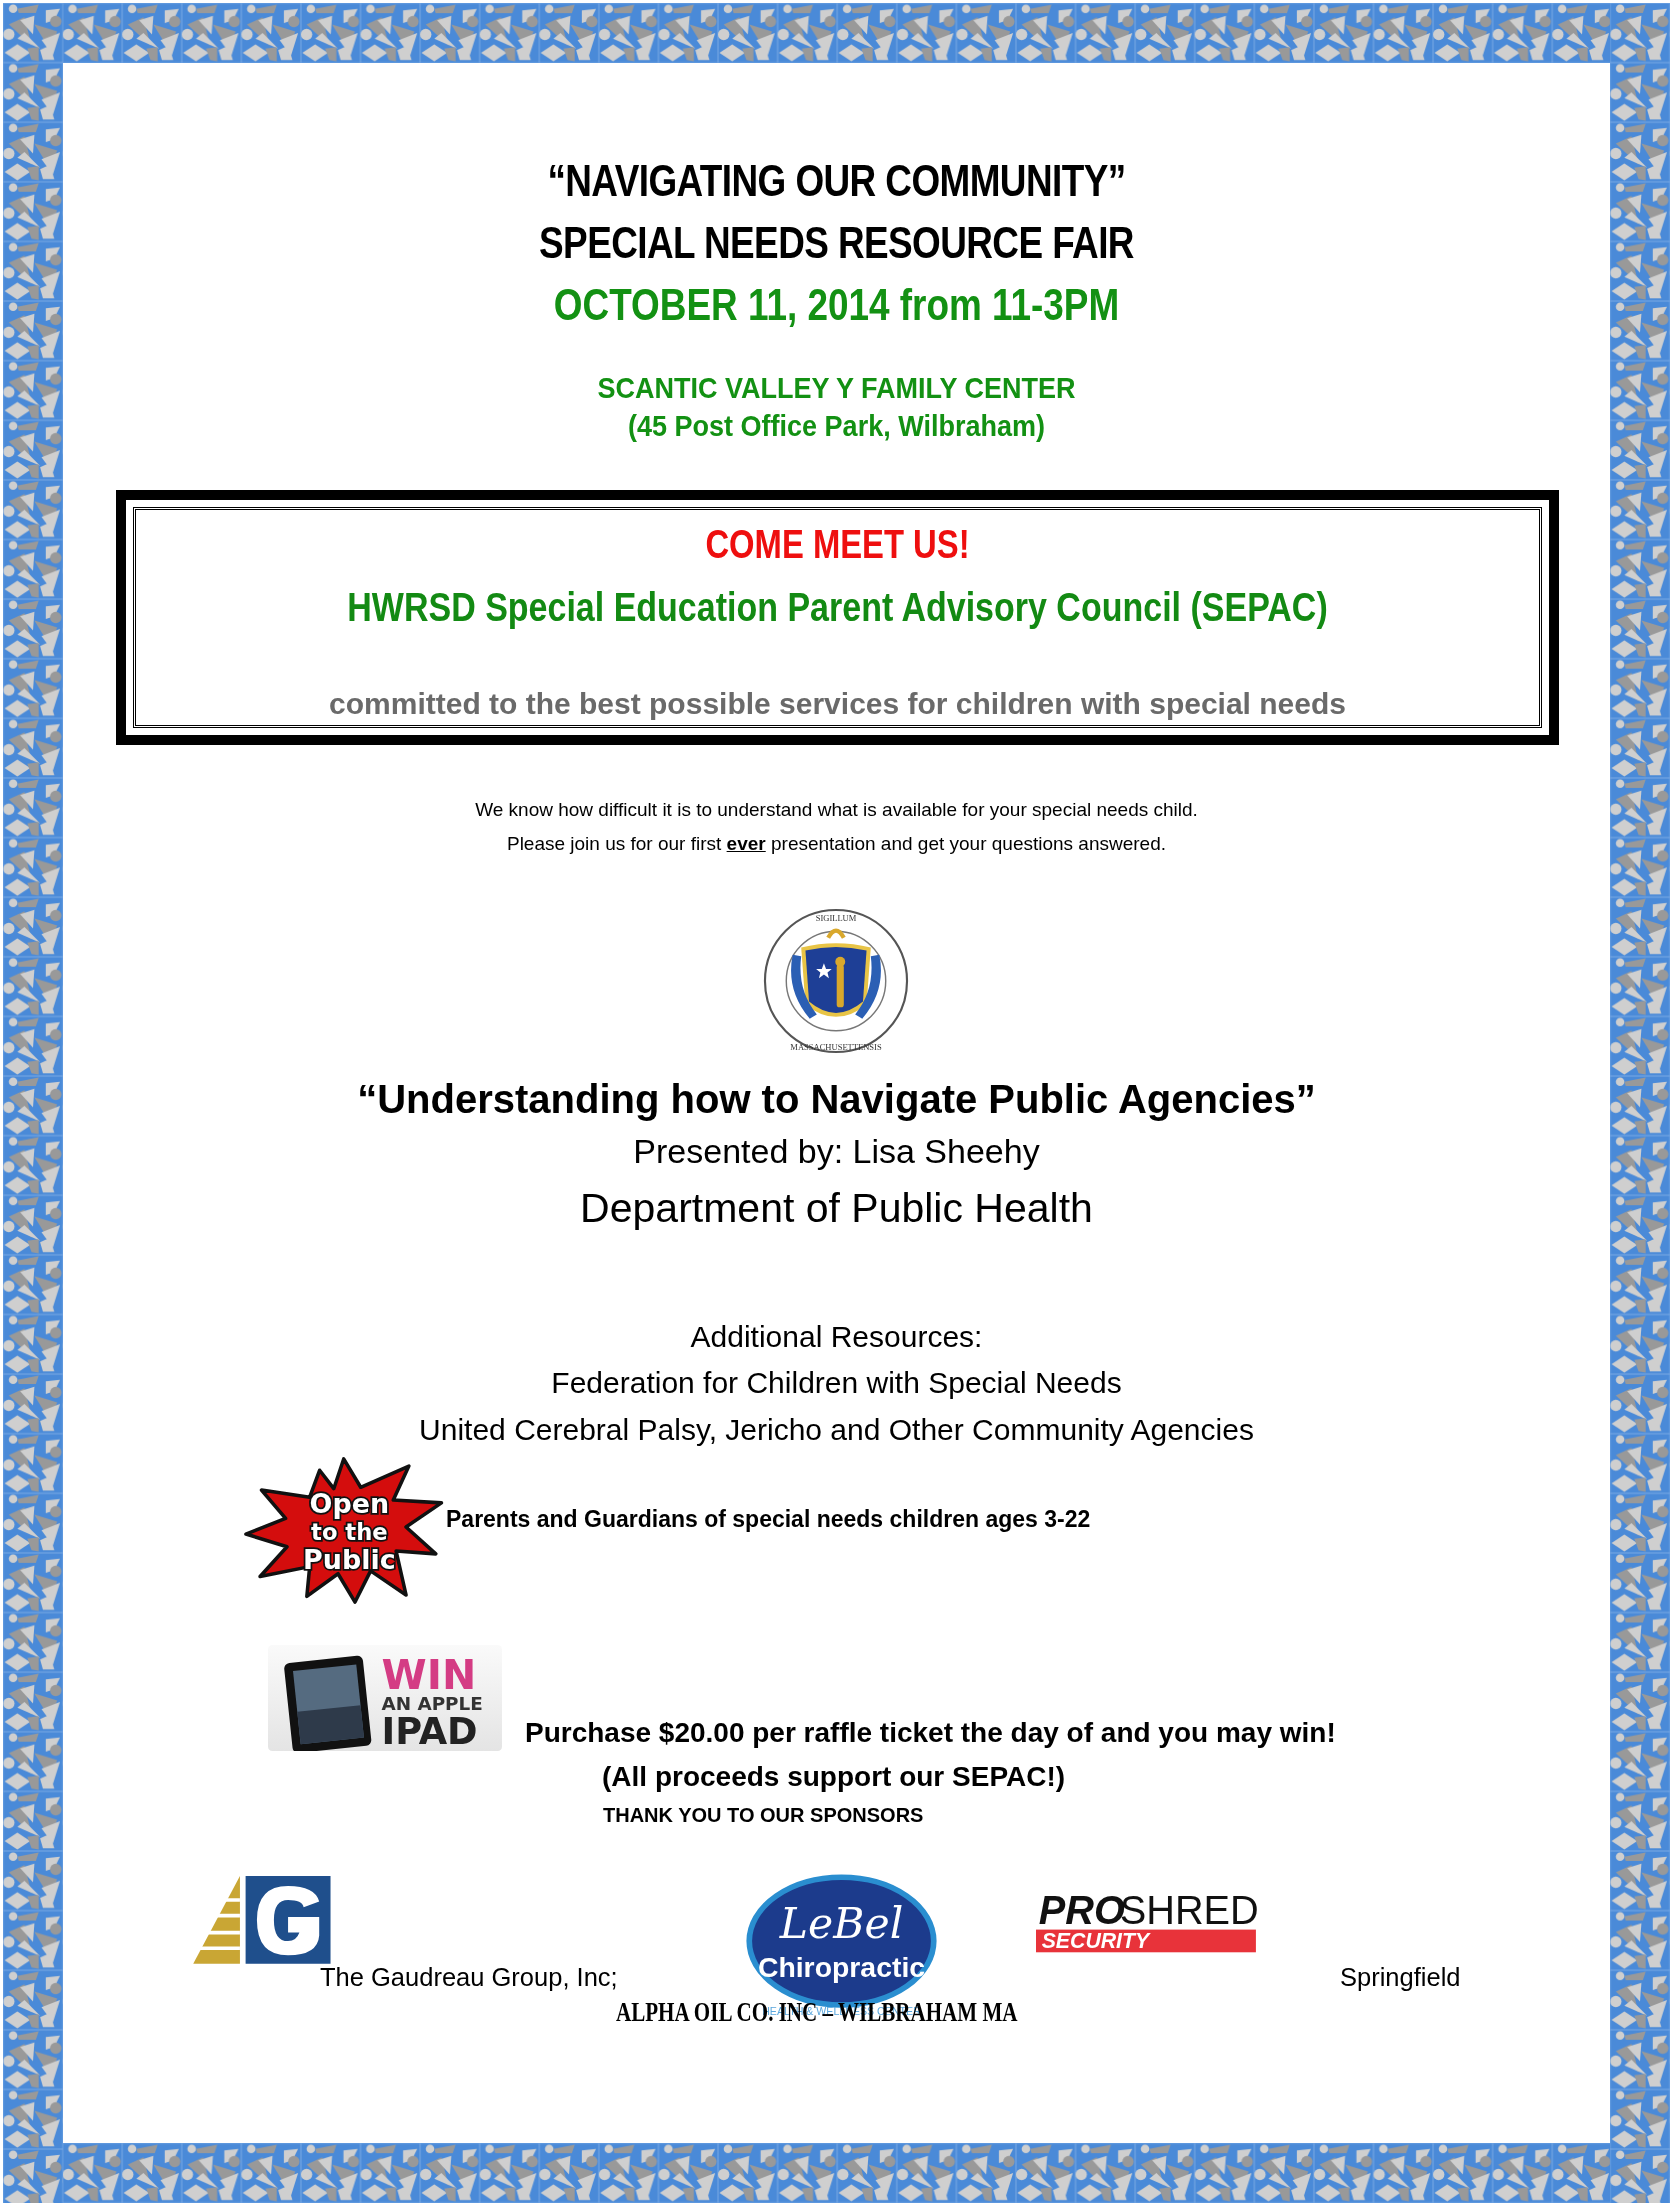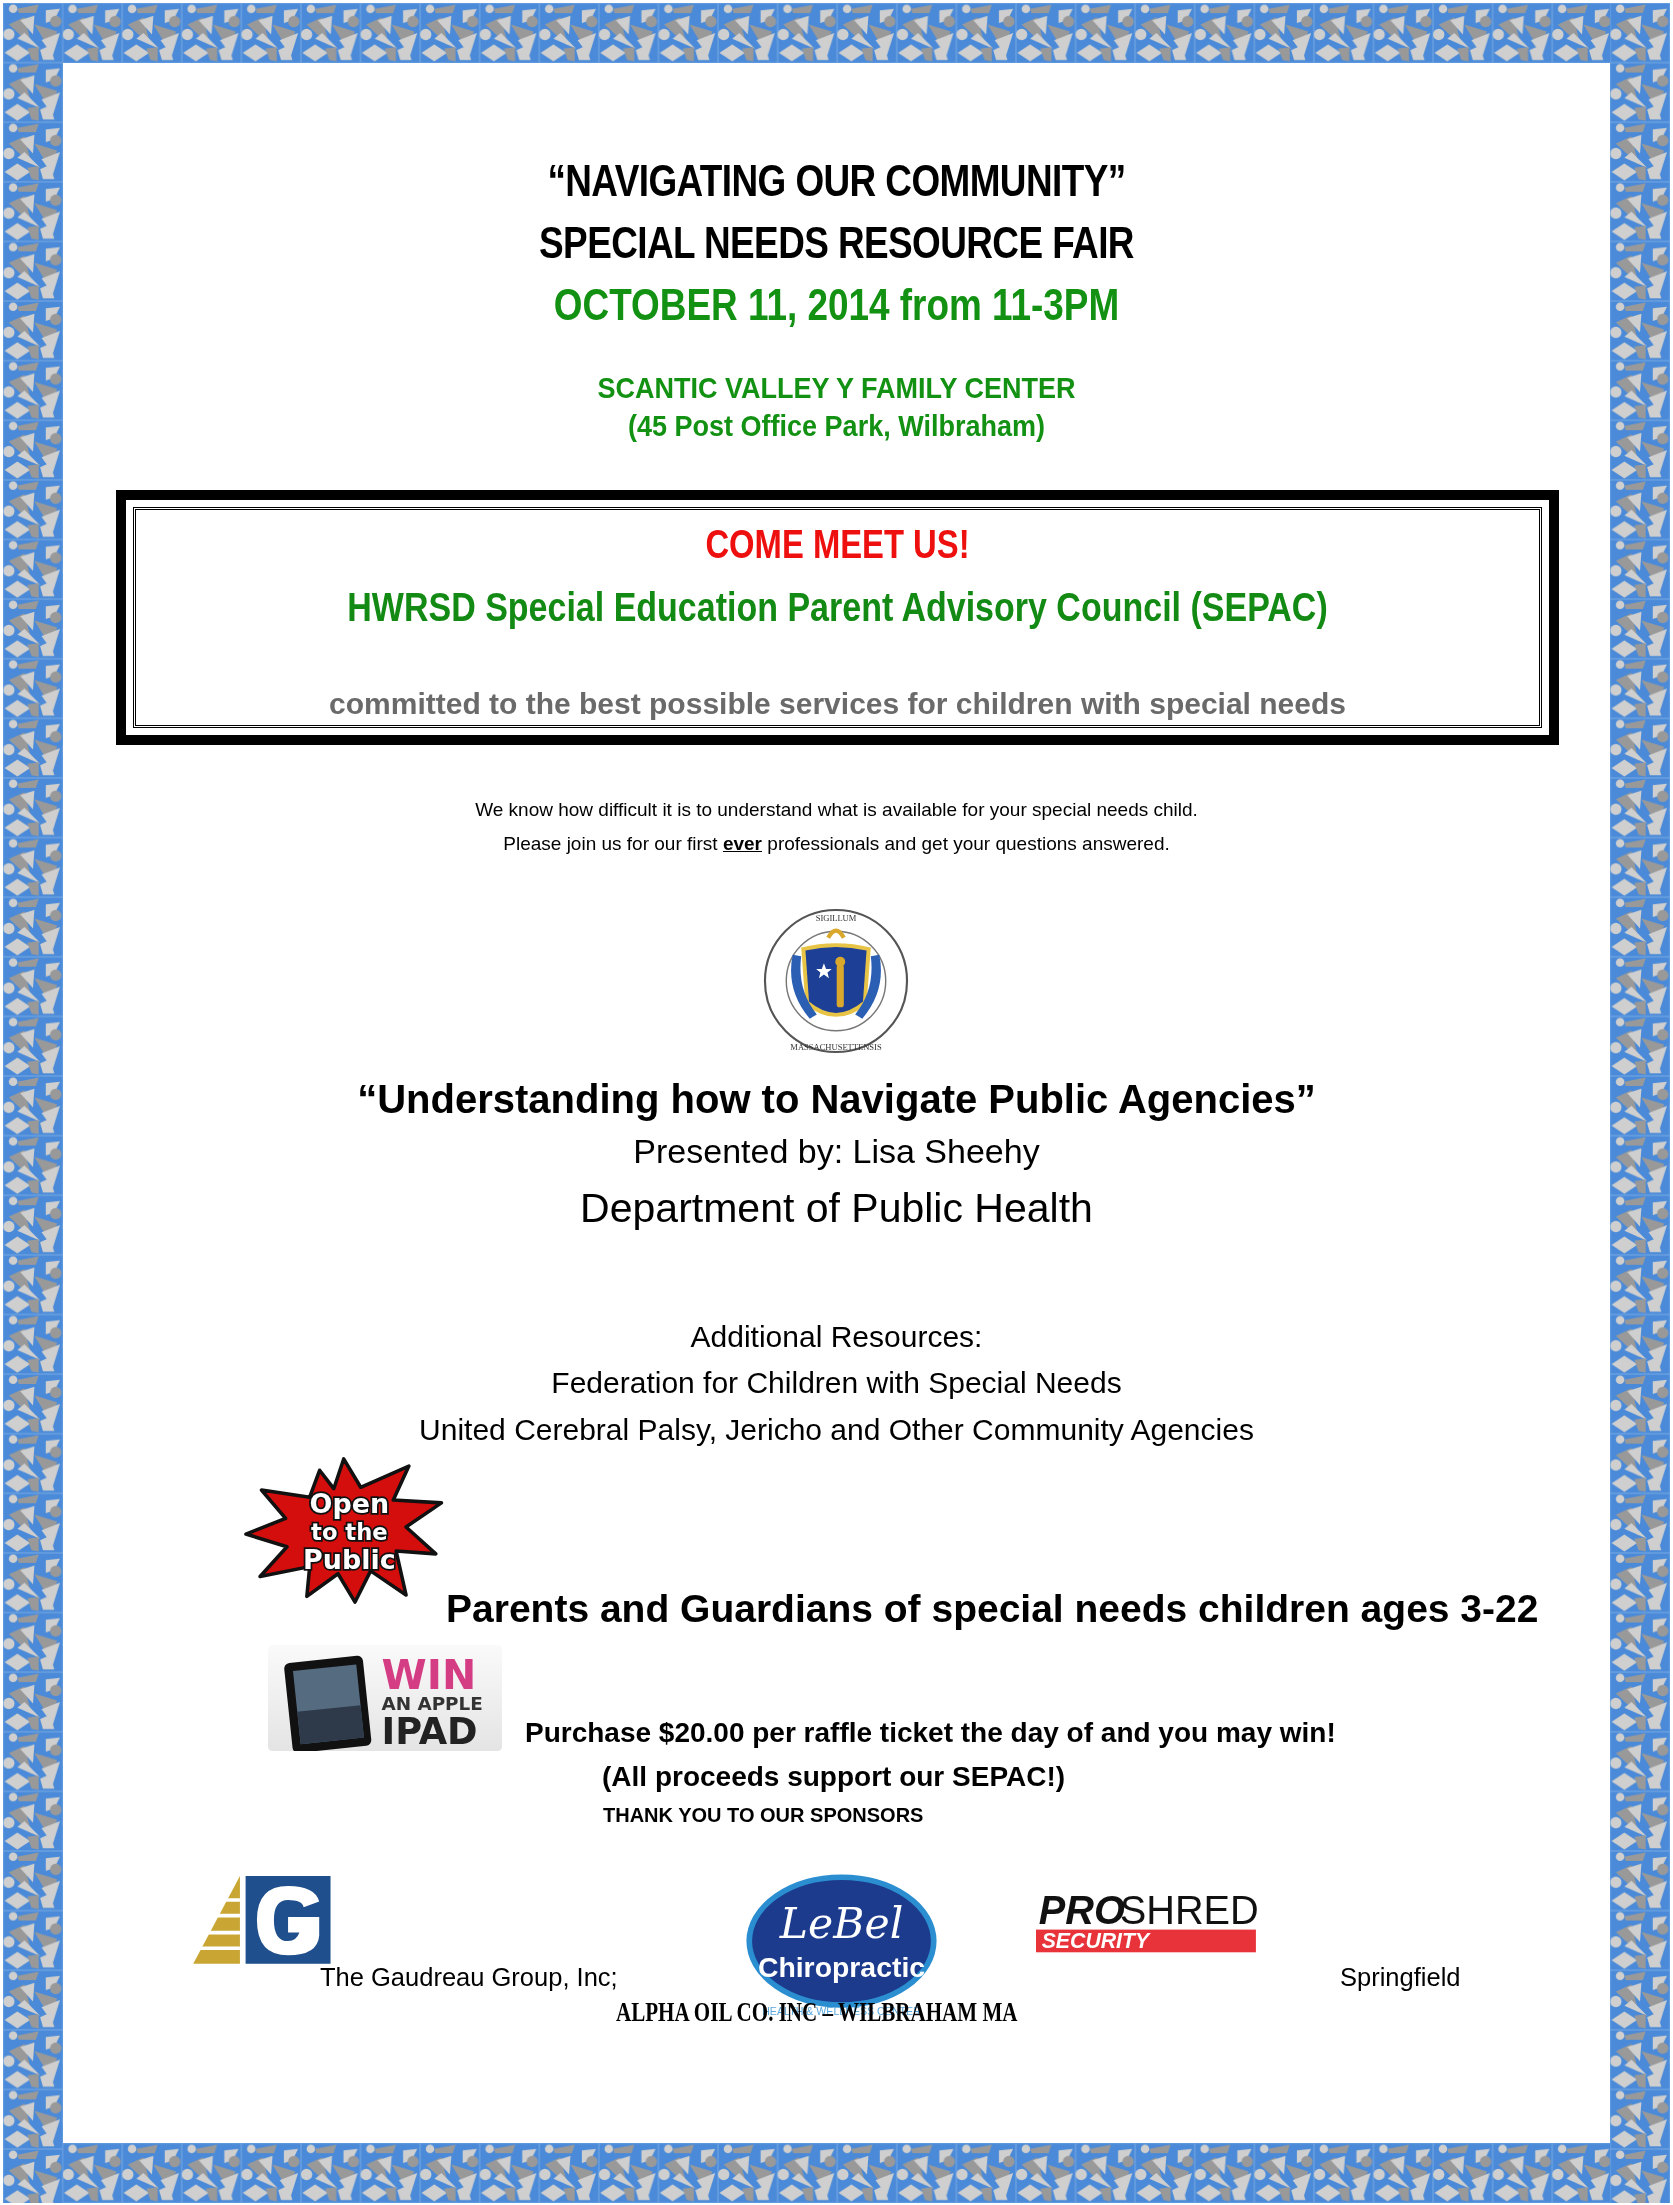--- a/index.html
+++ b/index.html
@@ -43,21 +43,21 @@
   .intro u { font-weight:bold; }
 
   .seal { position:absolute; left:760px; top:905px; width:152px; width:152px; height:152px; }
 
   .talk-title { font-family:"Liberation Sans", sans-serif; font-weight:bold; font-size:40px; }
   .presented { font-size:34px; }
   .dept { font-size:41px; }
   .resources { font-size:30px; line-height:47px; }
 
   .starburst { position:absolute; left:236px; top:1456px; width:209px; height:149px; }
-  .parents { position:absolute; left:446px; top:1587px; font-weight:bold; font-size:39px; }
+  .parents { position:absolute; left:446px; top:1506px; font-weight:bold; font-size:23px; }
 
   .ipad-ad { position:absolute; left:268px; top:1645px; width:234px; height:106px;
     background:linear-gradient(#fafafa,#e4e4e4); border-radius:4.3px; }
   .raffle1 { position:absolute; left:525px; top:1717px; font-weight:bold; font-size:28px; }
   .raffle2 { position:absolute; left:602px; top:1761px; font-weight:bold; font-size:28px; }
   .raffle3 { position:absolute; left:603px; top:1804px; font-weight:bold; font-size:20px; }
 
   .logo-g { position:absolute; left:193px; top:1876px; width:142px; height:92px; }
   .gaudreau { position:absolute; left:320px; top:1963px; font-size:25.5px; }
   .lebel { position:absolute; left:742px; top:1873px; width:199px; height:149px; }
@@ -121,21 +121,21 @@
 
 <div class="sepac-box">
   <div class="inner"></div>
   <div class="txt come" style="top:21px;">COME MEET US!</div>
   <div class="txt hwrsd" style="top:85px;">HWRSD Special Education Parent Advisory Council (SEPAC)</div>
   <div class="txt desc" style="top:187px;">committed to the best possible services for children with special needs</div>
 </div>
 
 <div class="abs intro" style="top:793px;">We know how difficult it is to understand what is available for your special needs child.</div>
 <div class="abs intro" style="top:827px;">
-  <span>Please join us for our first </span><u>ever</u><span> professionals and get your questions answered.</span>
+  <span>Please join us for our first </span><u>ever</u><span> presentation and get your questions answered.</span>
 </div>
 
 <svg class="seal" viewBox="0 0 214 214">
   <circle cx="107" cy="107" r="100" fill="#fff" stroke="#555" stroke-width="3"></circle>
   <circle cx="107" cy="107" r="70" fill="#fff" stroke="#777" stroke-width="2"></circle>
   <path d="M58,60 Q107,48 156,60 L150,140 Q107,175 64,140 Z" fill="#e8c446"></path>
   <path d="M64,64 Q107,54 150,64 L145,136 Q107,168 69,136 Z" fill="#1e3f96"></path>
   <polygon points="90,82 93,90 101,90 95,95 97,103 90,98 83,103 85,95 79,90 87,90" fill="#fff"></polygon>
   <rect x="108" y="84" width="10" height="60" rx="4" fill="#d9a82c"></rect>
   <circle cx="113" cy="80" r="7" fill="#d9a82c"></circle>

